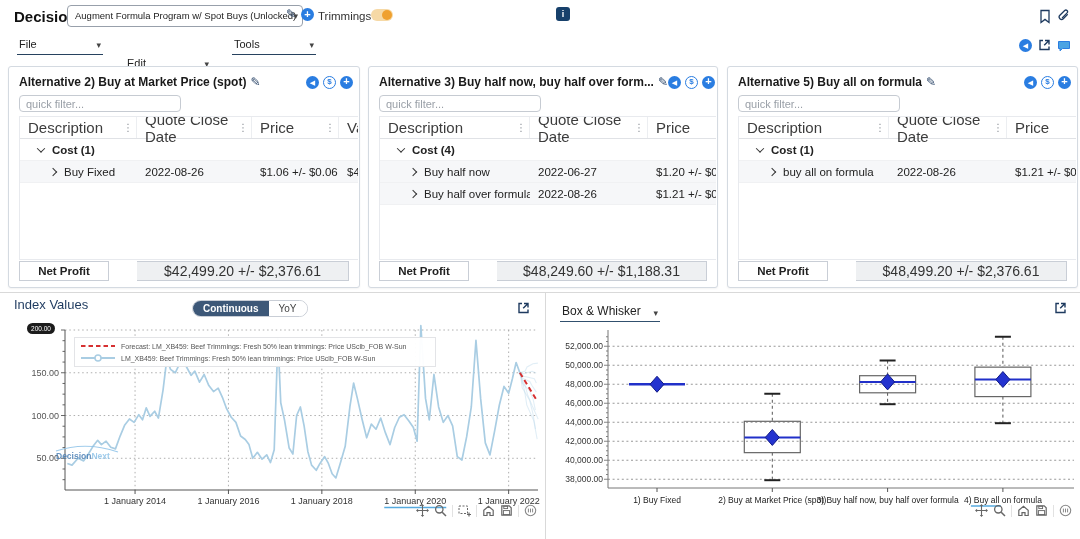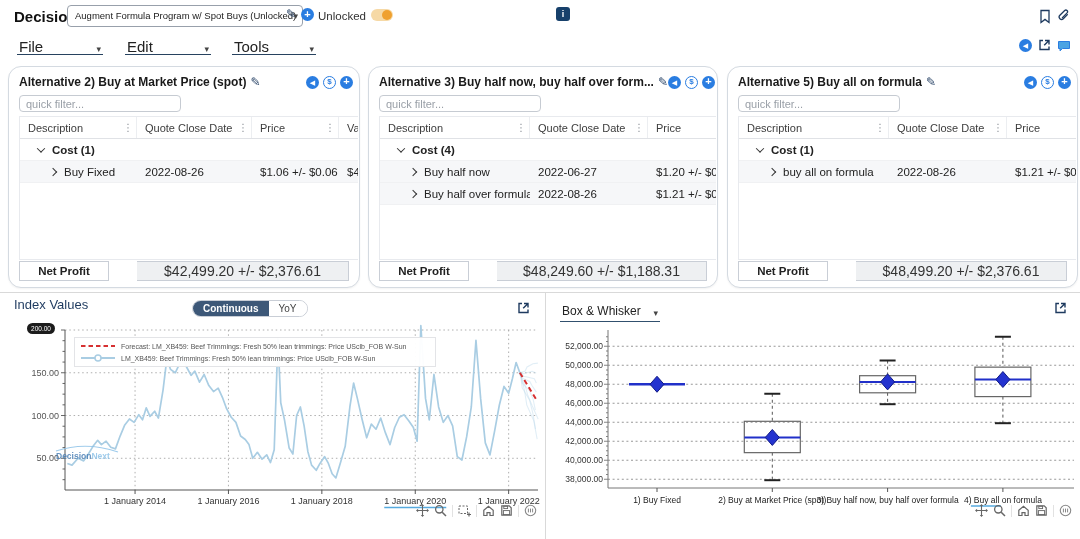--- a/index.html
+++ b/index.html
@@ -21,35 +21,35 @@
   .ic-plus::after{content:"+";font-size:11px;font-weight:bold;line-height:1;margin-top:-1px;}
   .ic-back::after{content:"◀";font-size:7px;line-height:1;}
   .ic-dollar::after{content:"$";font-size:8px;font-weight:bold;line-height:1;}
   .unlocked-label{left:318px;top:10px;font-size:11.5px;color:#333;}
   .toggle{left:371px;top:9px;width:22px;height:12px;border-radius:6px;background:#f6d9a6;cursor:pointer;}
   .toggle .knob{position:absolute;right:1px;top:1px;width:10px;height:10px;border-radius:50%;background:#efa02f;}
   .info-icon{left:556px;top:7px;width:14px;height:14px;border-radius:3px;background:#17406b;color:#fff;
       display:flex;align-items:center;justify-content:center;font-size:9px;font-weight:bold;cursor:pointer;}
   .info-icon::after{content:"i";}
   
-  .menu{top:36px;height:18px;border-bottom:1.5px solid #27425f;font-size:15px;color:#222;cursor:pointer;}
+  .menu{top:36px;height:18px;border-bottom:1.5px solid #27425f;font-size:11px;color:#222;cursor:pointer;}
   .menu .caret{position:absolute;right:2px;top:2px;}
   .menu span.lbl{position:absolute;left:2px;top:2px;}
   
-  .panel{top:66px;height:222px;border:1px solid #d4dae1;border-radius:13px;background:#fff;
+  .panel{top:66px;height:222px;border:1px solid #d4dae1;border-radius:3px;background:#fff;
       box-shadow:0 1px 2px rgba(0,0,0,.05);box-sizing:border-box;}
   .panel-head{position:absolute;left:10px;right:6px;top:6px;height:18px;display:flex;align-items:center;}
   .panel-title{font-size:12px;font-weight:bold;color:#1a1a1a;white-space:nowrap;}
   .head-icons{margin-left:auto;display:flex;gap:4px;align-items:center;}
   .qfilter{position:absolute;left:10px;top:28px;width:148px;height:15px;border:1px solid #c6cbd2;border-radius:4px;
       font-size:11px;padding:0 6px;color:#333;background:#fff;font-family:inherit;}
   .qfilter::placeholder{color:#9aa0a8;}
   .tbl-wrap{position:absolute;left:10px;top:49px;right:1px;height:144px;overflow:hidden;border:1px solid #e8eaee;border-right:none;box-sizing:border-box;}
   .tbl-head{display:flex;height:21px;border-bottom:1px solid #e0e2e6;}
-  .th{display:flex;align-items:center;font-size:11px;color:#3c3c3c;box-sizing:border-box;padding-left:8px;
+  .th{display:flex;align-items:center;font-size:15px;color:#3c3c3c;box-sizing:border-box;padding-left:8px;
       border-right:1px solid #eceef1;flex:none;cursor:pointer;}
   .kebab{margin-left:auto;padding-right:3px;color:#8a8f96;font-size:10px;cursor:pointer;}
   .kebab::after{content:"⋮";}
   .tr{display:flex;height:21px;align-items:center;border-bottom:1px solid #f0f1f3;font-size:11.5px;}
   .tr.child{background:#f6f7f9;}
   .td{flex:none;box-sizing:border-box;padding-left:8px;display:flex;align-items:center;white-space:nowrap;overflow:hidden;}
   .chev{display:inline-block;width:5px;height:5px;border-right:1.4px solid #333;border-bottom:1.4px solid #333;
       margin-right:8px;flex:none;cursor:pointer;}
   .chev.down{transform:rotate(45deg) translate(-1px,-1px);}
   .chev.right{transform:rotate(-45deg);}
@@ -86,42 +86,42 @@
 
 <div class="app">
 
   <span class="abs decision-label">Decision:</span>
   <div class="abs decision-select">
     <span>Augment Formula Program w/ Spot Buys (Unlocked)</span>
     <span class="caret"></span>
   </div>
   <span class="abs pencil" style="left:286px;top:8px;"></span>
   <span class="abs icon-circle ic-fill ic-plus" style="left:301px;top:8px;"></span>
-  <span class="abs unlocked-label">Unlocked</span>
+  <span class="abs unlocked-label">Trimmings</span>
   <span class="abs toggle">
       <span class="knob"></span>
     </span>
   <div class="abs info-icon"></div>
 
   <span class="abs" style="left:1038px;top:9px;">
     <svg width="14" height="15">
         <path d="M3 1.5h8v12l-4-3.1-4 3.1z" fill="none" stroke="#1e3a5f" stroke-width="1.3"></path>
       </svg>
   </span>
   <span class="abs" style="left:1057px;top:9px;">
     <svg width="14" height="15">
         <path d="M10.4 5.6 6.3 9.7a2.4 2.4 0 0 1-3.4-3.4L7.7 1.5a1.7 1.7 0 0 1 2.4 2.4L5.4 8.6" fill="none" stroke="#1e3a5f" stroke-width="1.3" stroke-linecap="round"></path>
       </svg>
   </span>
 
   <div class="abs menu" style="left:17px;width:86px;">
     <span class="lbl">File</span>
     <span class="caret"></span>
   </div>
-  <div class="abs menu" style="left:125px;width:86px;">
+  <div class="abs menu" style="left:125px;width:86px;margin-top:19px;">
     <span class="lbl">Edit</span>
     <span class="caret"></span>
   </div>
   <div class="abs menu" style="left:232px;width:84px;">
     <span class="lbl">Tools</span>
     <span class="caret"></span>
   </div>
   <span class="abs icon-circle ic-fill ic-back" style="left:1019px;top:39px;"></span>
   <span class="abs" style="left:1038px;top:38px;">
     <svg width="14" height="14">

